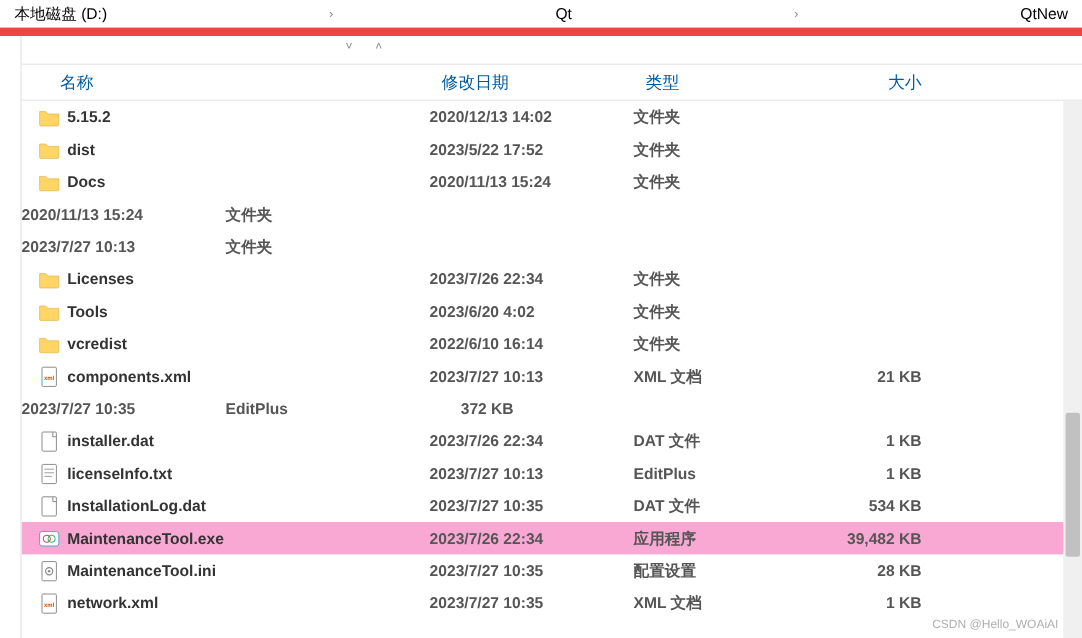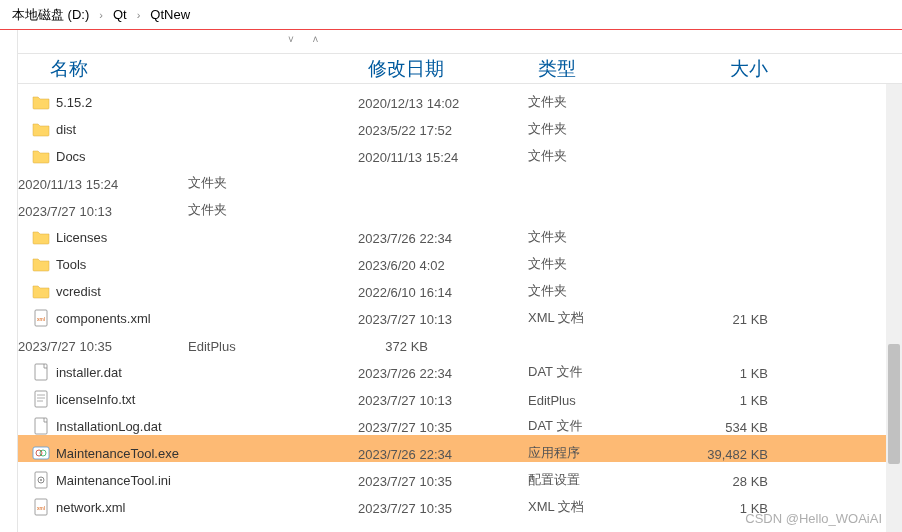--- a/index.html
+++ b/index.html
@@ -1,40 +1,40 @@
 <!DOCTYPE html>
 <html><head>
   <meta charset="utf-8">
   <style>
     * { margin: 0; padding: 0; box-sizing: border-box; }
     body { font-family: "Microsoft YaHei", "Segoe UI", sans-serif; font-size: 13px; color: #000; background: #fff; width: 902px; height: 532px; overflow: hidden; position: relative; }
-    .breadcrumb { display: flex; align-items: center; padding: 4px 8px; border-bottom: 1px solid #ef4444; height: 30px; }
+    .breadcrumb { display: flex; align-items: center; padding: 4px 8px; border-bottom: 7px solid #ef4444; height: 30px; justify-content: space-between; }
     .breadcrumb-item { padding: 0 4px; color: #000; }
     .breadcrumb-sep { color: #888; padding: 0 6px; font-size: 11px; }
     .main { display: flex; height: calc(100% - 30px); }
     .sidebar { width: 18px; background: #fff; border-right: 1px solid #e5e5e5; }
     .content { flex: 1; position: relative; display: flex; flex-direction: column; }
     .sort-bar { height: 24px; border-bottom: 1px solid #e5e5e5; position: relative; }
     .sort-arrows { position: absolute; left: 270px; top: 4px; color: #888; font-size: 10px; letter-spacing: 8px; }
-    .header-row { display: flex; height: 30px; align-items: center; border-bottom: 1px solid #e5e5e5; color: #005a9e; font-size: 19px; }
+    .header-row { display: flex; height: 30px; align-items: center; border-bottom: 1px solid #e5e5e5; color: #005a9e; font-size: 14px; }
     .header-row > div { padding-left: 10px; }
     .col-name { width: 340px; padding-left: 32px !important; }
     .col-date { width: 170px; }
     .col-type { width: 150px; }
     .col-size { width: 120px; text-align: right; padding-right: 30px !important; }
     .file-list { flex: 1; overflow-y: auto; }
-    .file-row { display: flex; height: 27px; align-items: flex-end; font-size: 13px; color: #333; }
-    .file-row.selected { background: #fdba74; }
+    .file-row { display: flex; height: 27px; align-items: center; font-size: 13px; color: #333; font-weight: bold; }
+    .file-row.selected { background: #f9a8d4; }
     .file-row .col-name { display: flex; align-items: center; padding-left: 14px !important; gap: 6px; }
     .file-row .col-date { color: #555; }
     .file-row .col-type { color: #555; }
     .file-row .col-size { color: #555; }
     .icon { width: 18px; height: 18px; display: inline-flex; align-items: center; justify-content: center; flex-shrink: 0; }
     .icon svg { width: 18px; height: 18px; }
-    .watermark { position: absolute; bottom: 6px; right: 20px; color: rgba(140,140,140,0.7); font-size: 13px; pointer-events: none; }
+    .watermark { position: absolute; bottom: 6px; right: 20px; color: rgba(140,140,140,0.7); font-size: 10px; pointer-events: none; }
     .scrollbar-track { position: absolute; right: 0; top: 54px; width: 16px; height: calc(100% - 54px); background: #f0f0f0; }
     .scrollbar-thumb { position: absolute; left: 2px; width: 12px; top: 260px; height: 120px; background: #c1c1c1; border-radius: 2px; }
   </style>
 </head>
 <body>
 
 <div class="breadcrumb">
   <span class="breadcrumb-item">本地磁盘 (D:)</span>
   <span class="breadcrumb-sep">›</span>
   <span class="breadcrumb-item">Qt</span>

